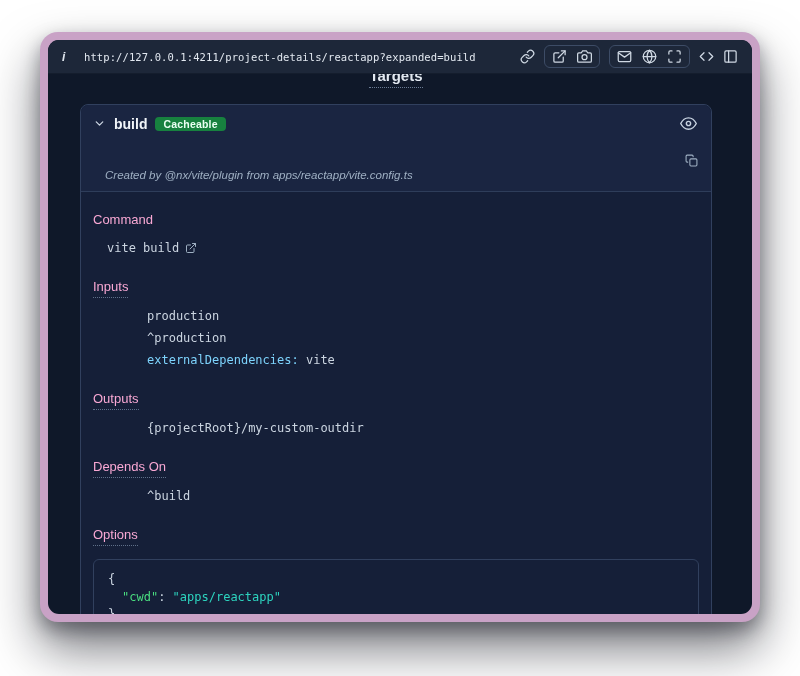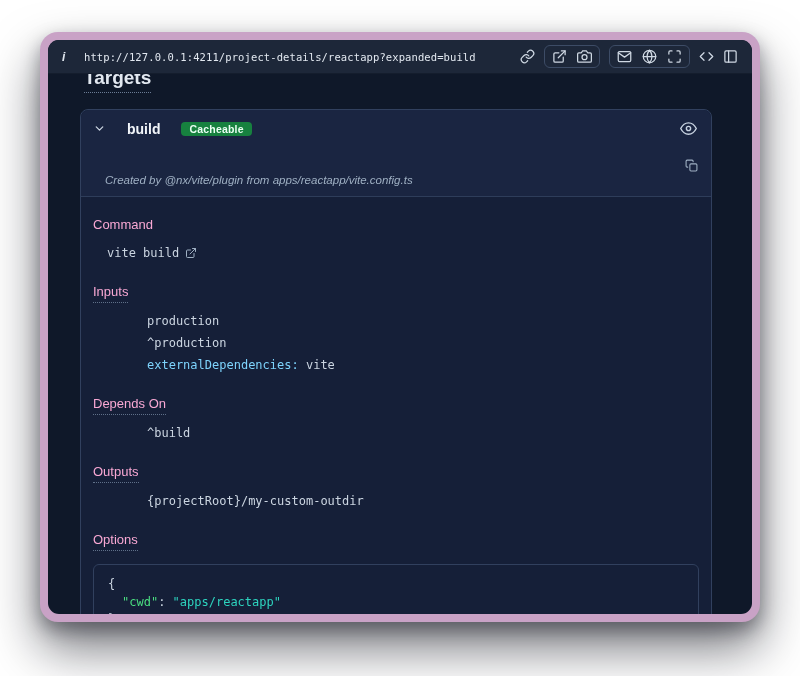--- a/index.html
+++ b/index.html
@@ -26,27 +26,27 @@
   }
   .info-glyph { color:#dfe6ee; font-size:12px; font-style:italic; font-weight:bold; width:10px; }
   .url { color:#e2e8f0; font-family:"DejaVu Sans Mono",monospace; font-size:10.5px; letter-spacing:.1px; flex:0 1 auto; white-space:nowrap; overflow:hidden; }
   .tb-right { margin-left:auto; display:flex; align-items:center; gap:9px; }
   .tb-icon { display:inline-flex; align-items:center; justify-content:center; color:#cfd8e3; cursor:pointer; }
   .tb-icon svg { width:15px; height:15px; stroke:currentColor; fill:none; stroke-width:2; stroke-linecap:round; stroke-linejoin:round; }
   .tb-group { display:inline-flex; align-items:center; gap:10px; border:1px solid #3d4c66; border-radius:6px; padding:3px 7px; }
 
   
   .content { flex:1 1 auto; overflow:hidden; padding:0 40px 0 32px; color:#e2e8f0; }
-  .page-title { margin:-7px 4px 16px; font-size:19px; font-weight:bold; }
+  .page-title { margin:-7px 4px 16px; font-size:15px; font-weight:bold;text-align:center; }
   .page-title span { display:inline-block; border-bottom:1px dotted #6b7c95; padding-bottom:3px; }
 
   
   .card { border:1px solid #31405e; border-radius:8px; background:#151f38; }
   .card-head { background:#1a2541; border-bottom:1px solid #2e3d5a; border-radius:8px 8px 0 0; }
-  .head-row { display:flex; align-items:center; gap:21px; padding:8px 12px 3px; }
+  .head-row { display:flex; align-items:center; gap:8px; padding:8px 12px 3px; }
   .sub-row { display:flex; align-items:center; gap:8px; padding:3px 12px 10px 24px; }
   .chev { display:inline-flex; color:#cbd5e1; }
   .chev svg { width:13px; height:13px; stroke:currentColor; fill:none; stroke-width:2.4; stroke-linecap:round; stroke-linejoin:round; }
   .target-name { font-size:14px; font-weight:bold; color:#f1f5f9; }
   .badge { font-size:10.5px; font-weight:bold; color:#eafff3; background:#17813f; padding:1px 8px; border-radius:4px; letter-spacing:.2px; }
   .spacer { flex:1 1 auto; }
   .eye-btn { background:none; border:none; display:inline-flex; color:#c7d2e0; cursor:pointer; padding:2px; }
   .eye-btn svg { width:17px; height:17px; stroke:currentColor; fill:none; stroke-width:2; stroke-linecap:round; stroke-linejoin:round; }
   .created-by { font-size:11.5px; font-style:italic; color:#9fb0c3;margin-top:29px; }
   .run-chip { font-family:"DejaVu Sans Mono",monospace; font-size:11.5px; color:#e8edf4; background:#3b4a63; padding:3px 9px; border-radius:4px; white-space:nowrap; }
@@ -194,30 +194,30 @@
             <div class="sec">
               <span class="sec-label dotted">Inputs</span>
               <div class="sec-items">
                 <div class="line">production</div>
                 <div class="line">^production</div>
                 <div class="line"><span class="kv-key">externalDependencies:</span><span> vite</span></div>
               </div>
             </div>
 
             <div class="sec">
+              <span class="sec-label dotted">Outputs</span>
+              <div class="sec-items">
+                <div class="line">{projectRoot}/my-custom-outdir</div>
+              </div>
+            </div>
+
+            <div class="sec">
               <span class="sec-label dotted">Depends On</span>
               <div class="sec-items">
                 <div class="line">^build</div>
-              </div>
-            </div>
-
-            <div class="sec">
-              <span class="sec-label dotted">Outputs</span>
-              <div class="sec-items">
-                <div class="line">{projectRoot}/my-custom-outdir</div>
               </div>
             </div>
 
             <div class="sec">
               <span class="sec-label dotted">Options</span>
               <div class="code-block">
                 <div class="code-line">{</div>
                 <div class="code-line indent"><span class="json-key">"cwd"</span><span>: </span><span class="json-value">"apps/reactapp"</span></div>
                 <div class="code-line">}</div>
               </div>

